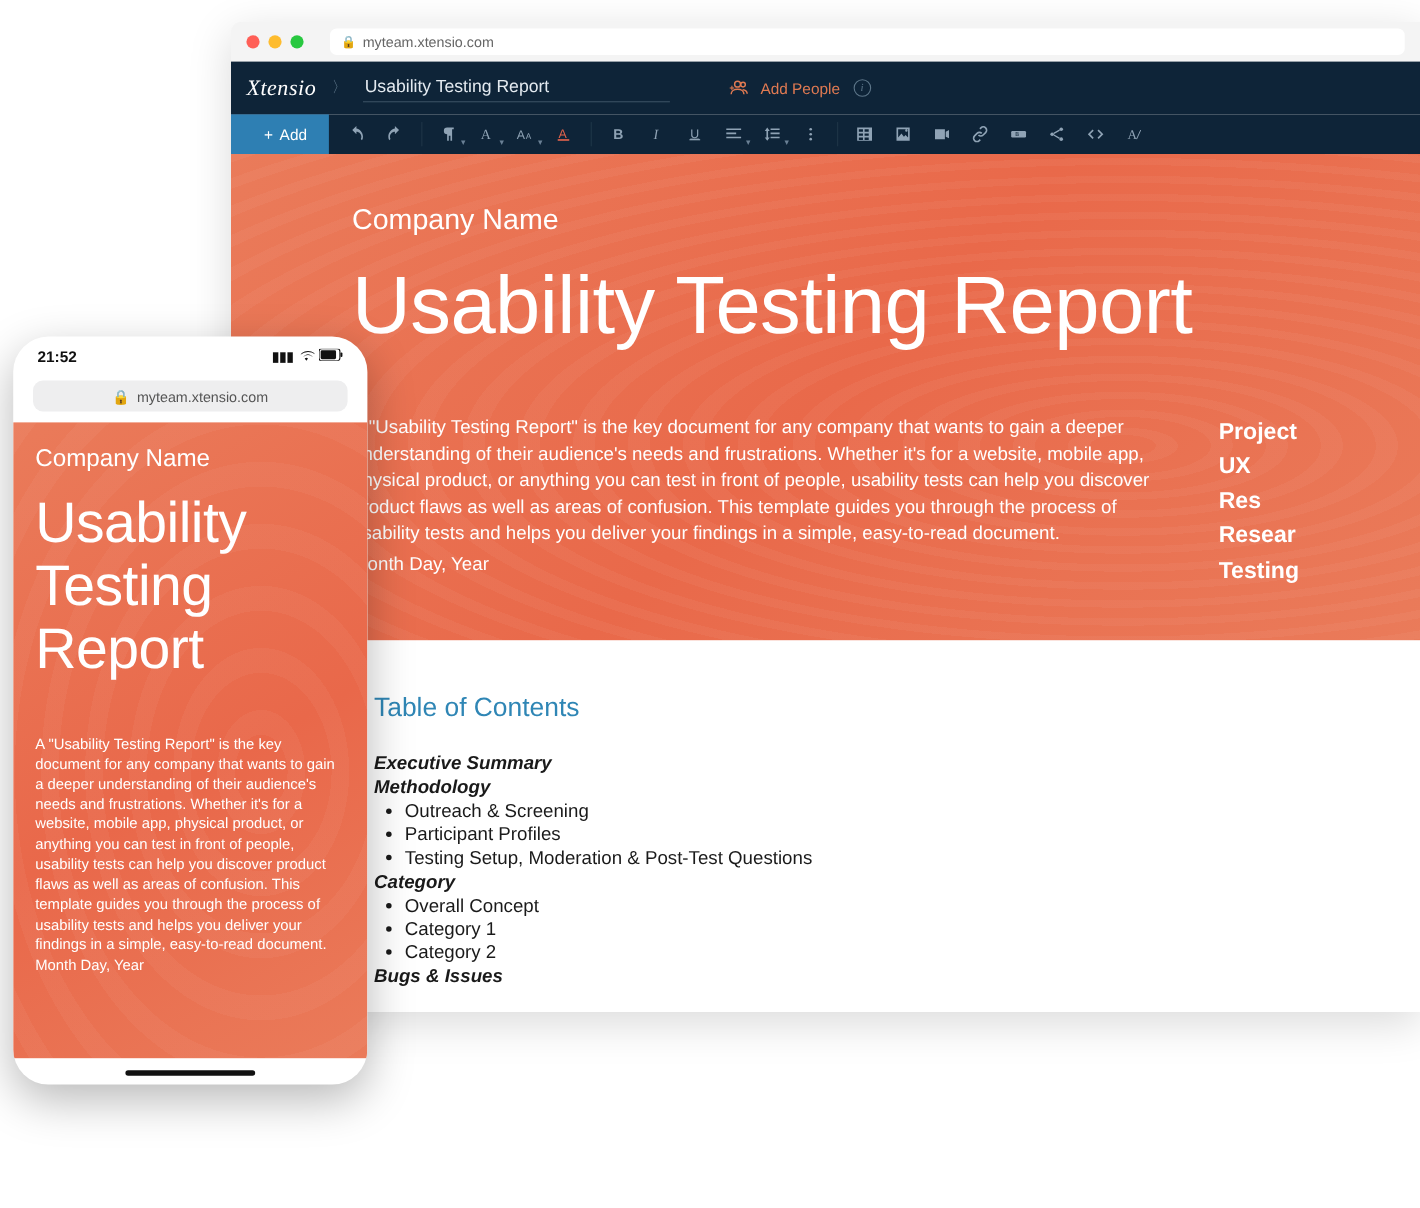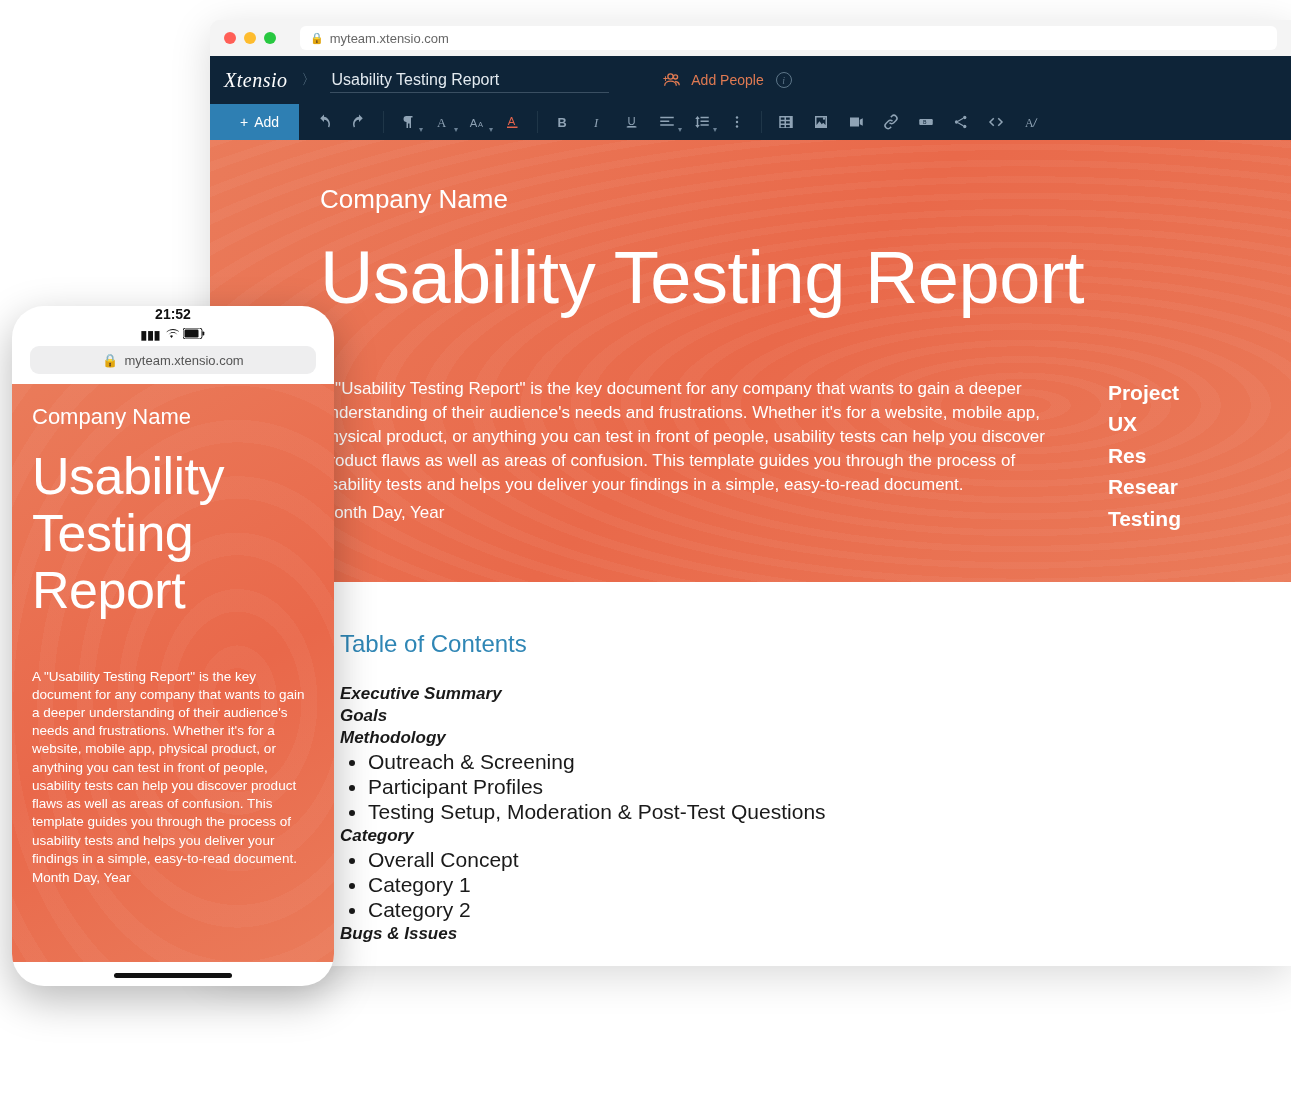--- a/index.html
+++ b/index.html
@@ -43,25 +43,25 @@
 .hero-title { font-size: 74px; font-weight: 300; line-height: 1.05; letter-spacing: -0.5px; margin-bottom: 60px; }
 .hero-row { display: flex; gap: 30px; }
 .hero-desc { flex: 1; font-size: 17px; line-height: 1.42; font-weight: 400; }
 .hero-date { font-size: 17px; margin-top: 6px; }
 .hero-meta { width: 130px; font-size: 21px; font-weight: 700; line-height: 1.5; }
 
 .content { padding: 48px 130px 20px 130px; color: #1a1a1a; }
 .toc-title { color: #2f86b5; font-size: 24px; font-weight: 400; margin-bottom: 26px; }
 .toc-section { font-weight: 700; font-size: 17px; margin: 2px 0; font-style: italic; }
 .toc-list { list-style: disc; padding-left: 28px; }
-.toc-list li { font-size: 21px; margin: 1px 0; }
+.toc-list li { font-size: 17px; margin: 1px 0; }
 
 
 .mobile { position: absolute; left: 12px; top: 306px; width: 322px; height: 680px; background: #fff; border-radius: 32px; box-shadow: 0 14px 42px rgba(0,0,0,0.28); overflow: hidden; }
-.m-status { height: 36px; display: flex; align-items: center; justify-content: space-between; padding: 0 22px; font-size: 14px; font-weight: 600; color: #111; flex-direction: column; }
+.m-status { height: 36px; display: flex; align-items: center; justify-content: space-between; padding: 0 22px; font-size: 14px; font-weight: 600; color: #111; }
 .m-icons { display: flex; gap: 4px; align-items: center; font-size: 12px; }
 .m-urlbar { margin: 4px 18px 10px 18px; background: #eeeeef; border-radius: 9px; height: 28px; display: flex; align-items: center; justify-content: center; font-size: 13px; color: #555; gap: 6px; }
 .m-doc { background: linear-gradient(150deg, #ea7b5a 0%, #e9684a 55%, #ea7b5a 100%); color: #fff; padding: 20px 20px 12px 20px; height: 578px; position: relative; overflow: hidden; }
 .m-doc::before { content: ""; position: absolute; inset: 0; background: repeating-radial-gradient(ellipse at 70% 55%, transparent 0, transparent 24px, rgba(255,255,255,0.04) 24px, rgba(255,255,255,0.04) 40px); }
 .m-doc > * { position: relative; }
 .m-company { font-size: 22px; font-weight: 400; margin-bottom: 18px; }
 .m-title { font-size: 52px; font-weight: 300; line-height: 1.1; margin-bottom: 48px; letter-spacing: -0.5px; }
 .m-desc { font-size: 13.5px; line-height: 1.35; }
 .m-date { font-size: 13.5px; margin-top: 2px; }
 .m-home { position: absolute; bottom: 8px; left: 50%; transform: translateX(-50%); width: 118px; height: 5px; background: #111; border-radius: 3px; }
@@ -244,21 +244,20 @@
           <div>UX Res</div>
           <div>Resear</div>
           <div>Testing</div>
         </div>
       </div>
     </div>
 
     <div class="content">
       <div class="toc-title">Table of Contents</div>
       <div class="toc-section">Executive Summary</div>
-      <div class="toc-section">Goals</div>
       <div class="toc-section">Methodology</div>
       <ul class="toc-list">
         <li>Outreach &amp; Screening</li>
         <li>Participant Profiles</li>
         <li>Testing Setup, Moderation &amp; Post-Test Questions</li>
       </ul>
       <div class="toc-section">Category</div>
       <ul class="toc-list">
         <li>Overall Concept</li>
         <li>Category 1</li>

